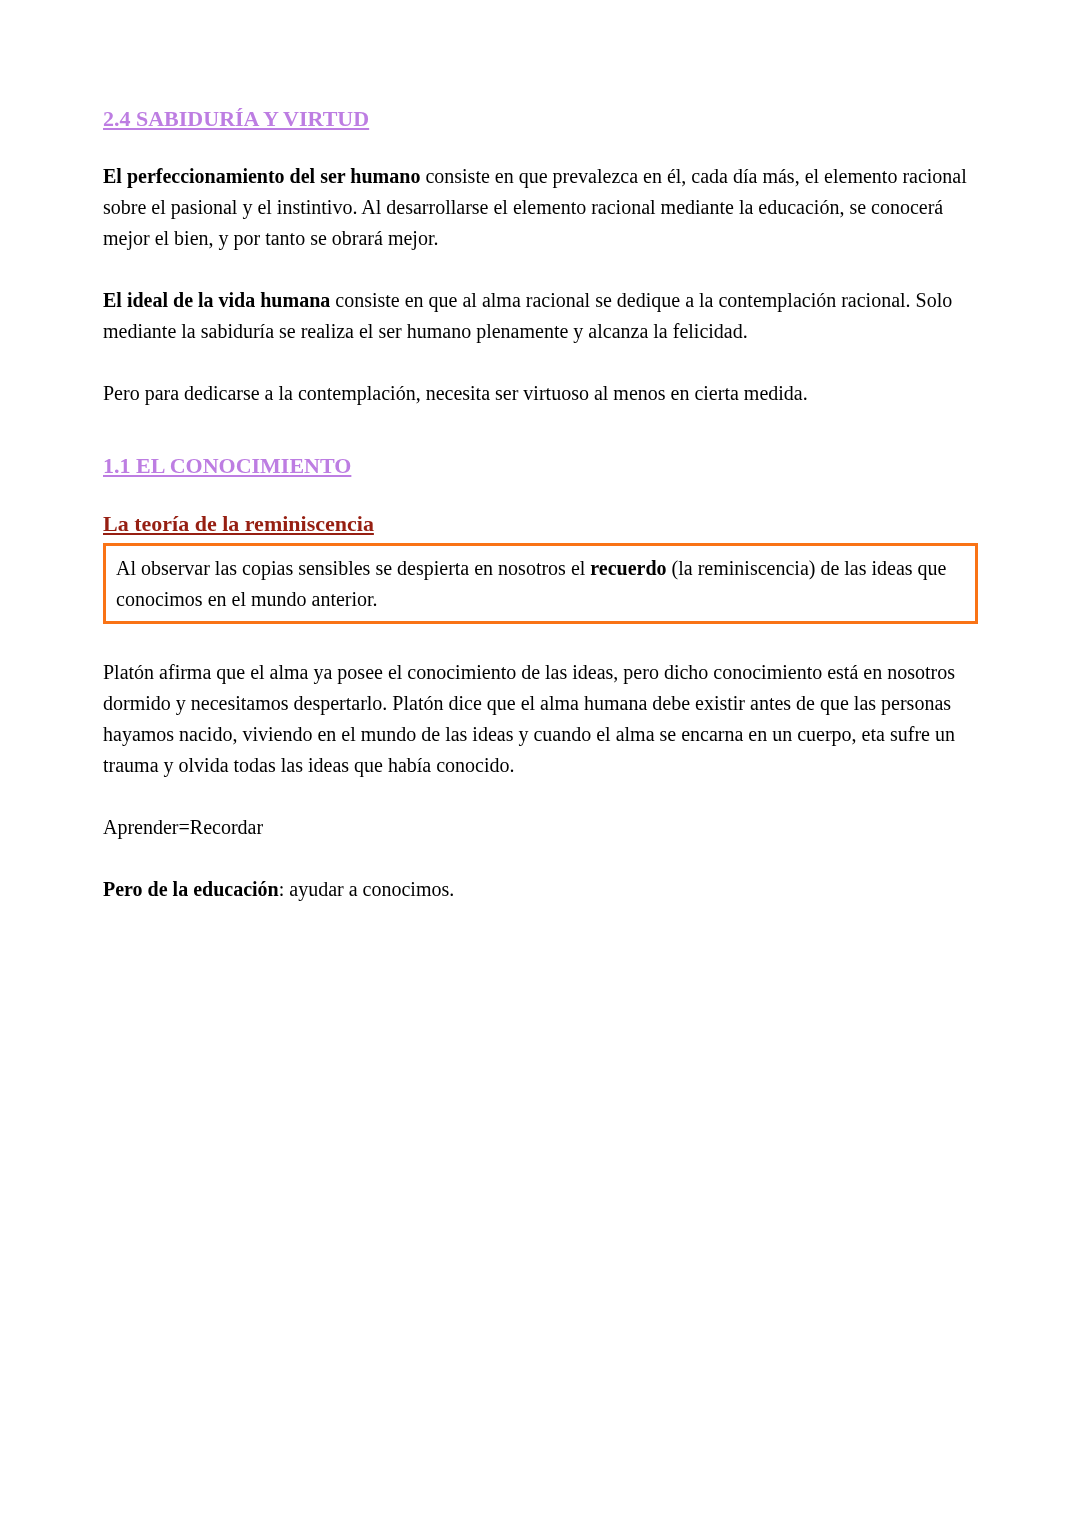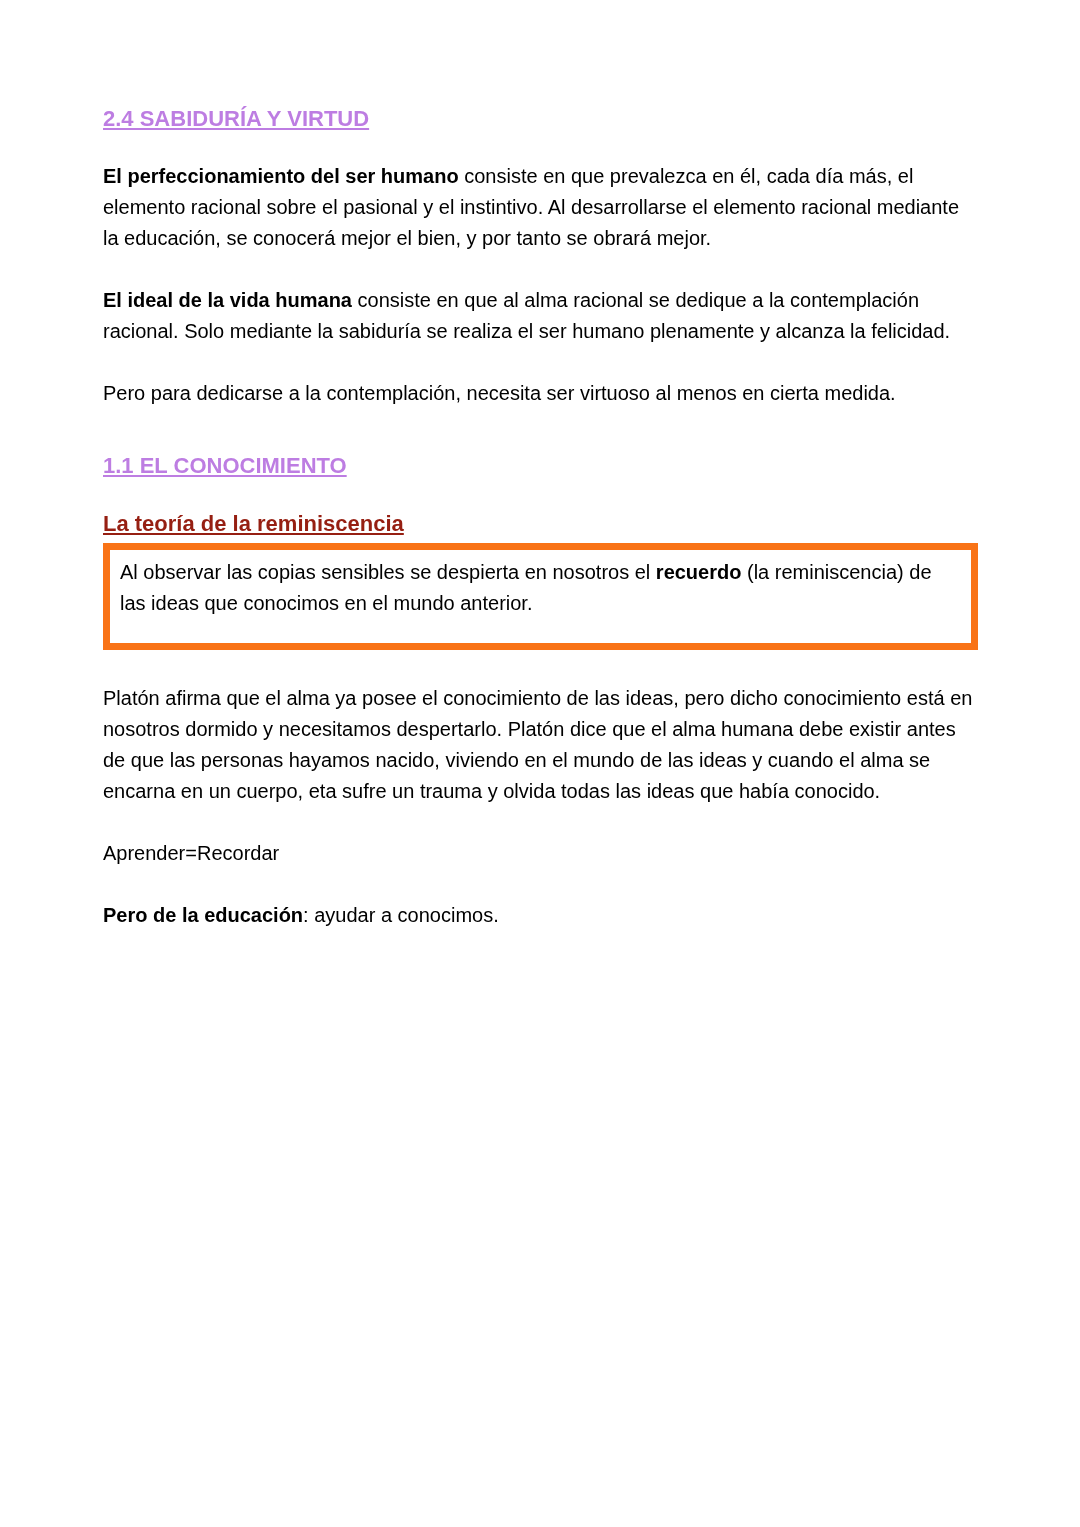--- a/index.html
+++ b/index.html
@@ -5,21 +5,21 @@
   html, body {
     margin: 0;
     padding: 0;
     background: #ffffff;
   }
   .page {
     position: relative;
     width: 917px;
     height: 1527px;
     background: #ffffff;
-    font-family: Liberation Sans, sans-serif;
+    font-family: Liberation Serif, serif;
     color: #000000;
     box-sizing: border-box;
     padding: 103px 100px 0 103px;
   }
   .content {
     width: 877px;
   }
   p, h2, h3 {
     margin: 0;
     font-size: 20px;
@@ -47,22 +47,22 @@
     font-weight: bold;
   }
   .accent-red {
     color: #a8260e;
     font-weight: bold;
   }
   .section-gap {
     margin-top: 41px;
   }
   .callout-box {
-    border: 7px solid #f97316;
-    padding: 7px 12px 24px 10px;
+    border: 3px solid #f97316;
+    padding: 7px 12px 6px 10px;
     margin-bottom: 33px;
     box-sizing: border-box;
     width: 875px;
   }
   .callout-box p {
     margin: 0;
   }
 </style>
 </head>
 <body>

